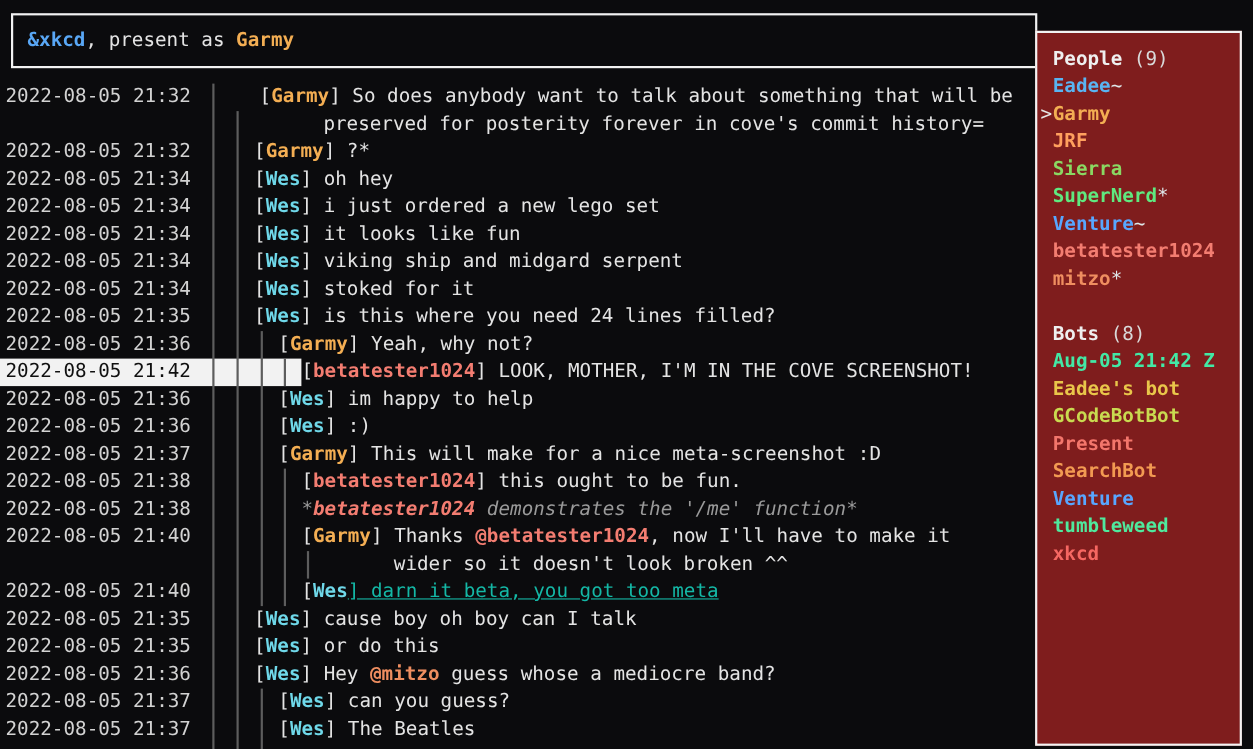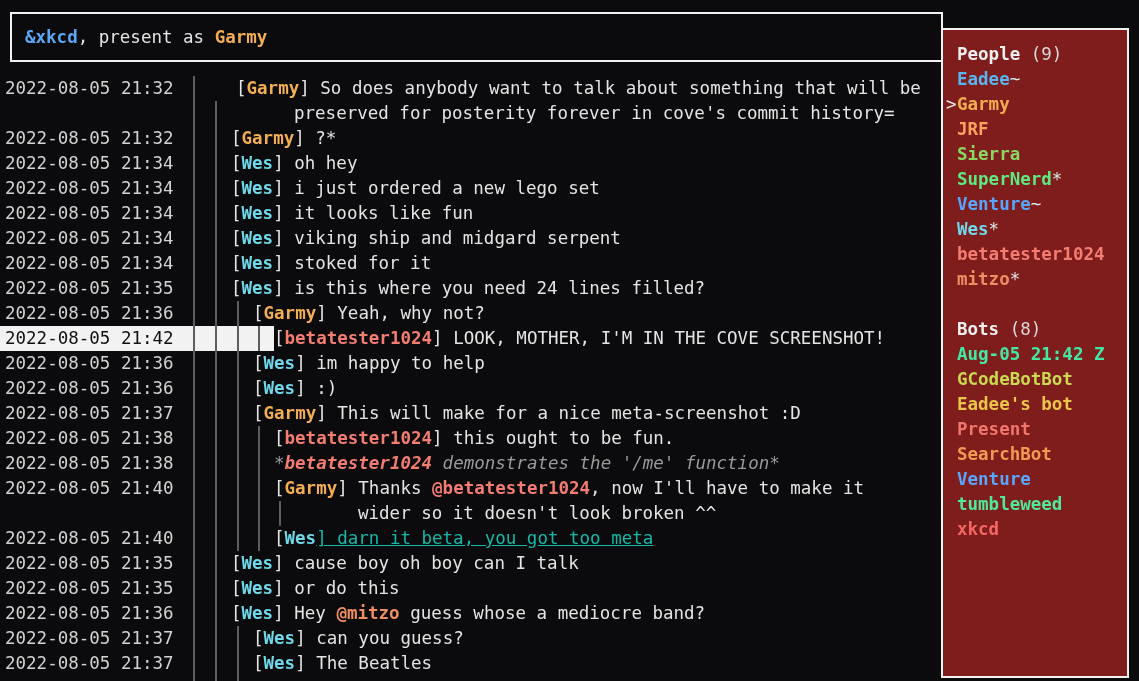--- a/index.html
+++ b/index.html
@@ -156,29 +156,28 @@
 
 <div id="sidebar">
   <div class="sb-row sb-header"><span class="lbl">People</span><span class="cnt"> </span><span class="cnt">(9)</span></div>
   <div id="people-list">
       <div class="sb-row"><span class="b" style="color: rgb(89, 180, 242);">Eadee</span><span class="sb-suffix">~</span></div>
       <div class="sb-row"><span class="sb-marker">&gt;</span><span class="b" style="color: rgb(243, 174, 83);">Garmy</span></div>
       <div class="sb-row"><span class="b" style="color: rgb(255, 160, 94);">JRF</span></div>
       <div class="sb-row"><span class="b" style="color: rgb(138, 216, 98);">Sierra</span></div>
       <div class="sb-row"><span class="b" style="color: rgb(95, 233, 127);">SuperNerd</span><span class="sb-suffix">*</span></div>
       <div class="sb-row"><span class="b" style="color: rgb(88, 166, 255);">Venture</span><span class="sb-suffix">~</span></div>
-      <div class="sb-row"><span class="b" style="color: rgb(111, 216, 233);">Wes</span><span class="sb-suffix">*</span></div>
       <div class="sb-row"><span class="b" style="color: rgb(243, 125, 113);">betatester1024</span></div>
       <div class="sb-row"><span class="b" style="color: rgb(239, 142, 96);">mitzo</span><span class="sb-suffix">*</span></div>
     </div>
   <div class="sb-gap"></div>
   <div class="sb-row sb-header"><span class="lbl">Bots</span><span class="cnt"> </span><span class="cnt">(8)</span></div>
   <div id="bots-list">
       <div class="sb-row"><span class="b" style="color: rgb(67, 232, 165);">Aug-05 21:42 Z</span></div>
+      <div class="sb-row"><span class="b" style="color: rgb(233, 198, 74);">Eadee's bot</span></div>
       <div class="sb-row"><span class="b" style="color: rgb(201, 218, 80);">GCodeBotBot</span></div>
-      <div class="sb-row"><span class="b" style="color: rgb(233, 198, 74);">Eadee's bot</span></div>
       <div class="sb-row"><span class="b" style="color: rgb(243, 118, 108);">Present</span></div>
       <div class="sb-row"><span class="b" style="color: rgb(242, 154, 82);">SearchBot</span></div>
       <div class="sb-row"><span class="b" style="color: rgb(88, 166, 255);">Venture</span></div>
       <div class="sb-row"><span class="b" style="color: rgb(79, 233, 157);">tumbleweed</span></div>
       <div class="sb-row"><span class="b" style="color: rgb(245, 103, 98);">xkcd</span></div>
     </div>
 </div>
 
 </body></html>

